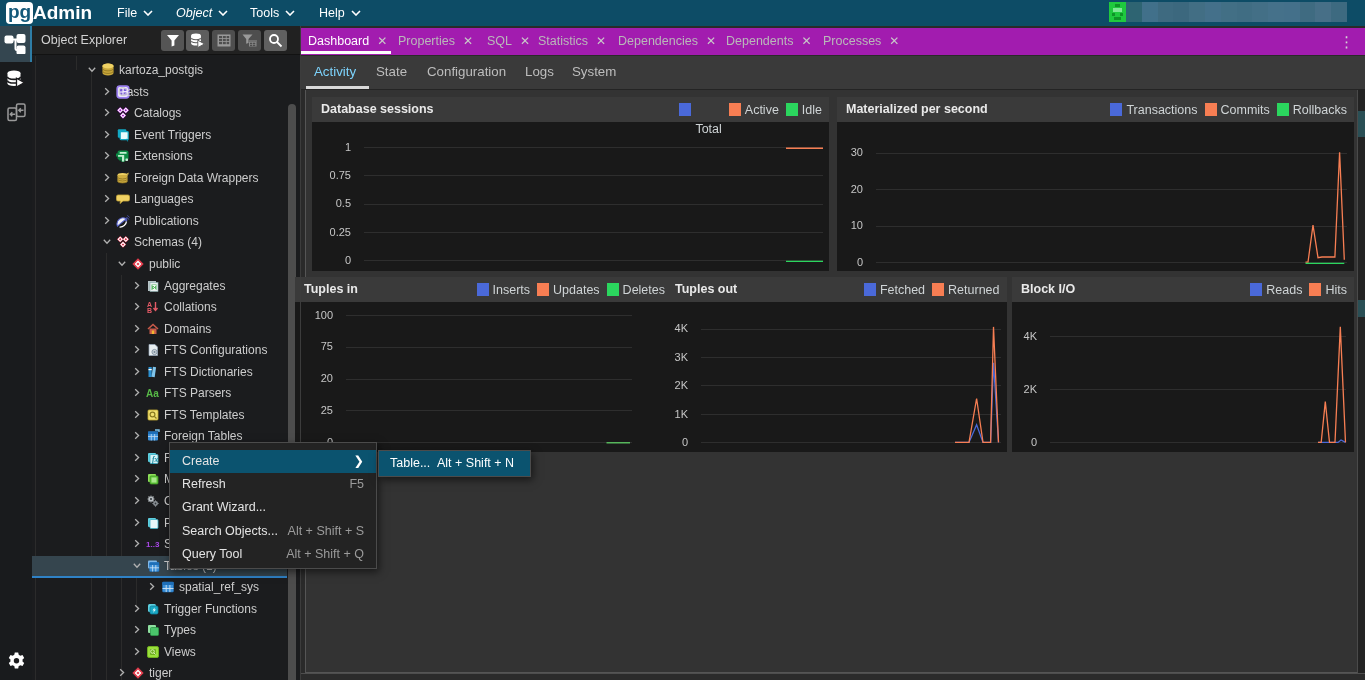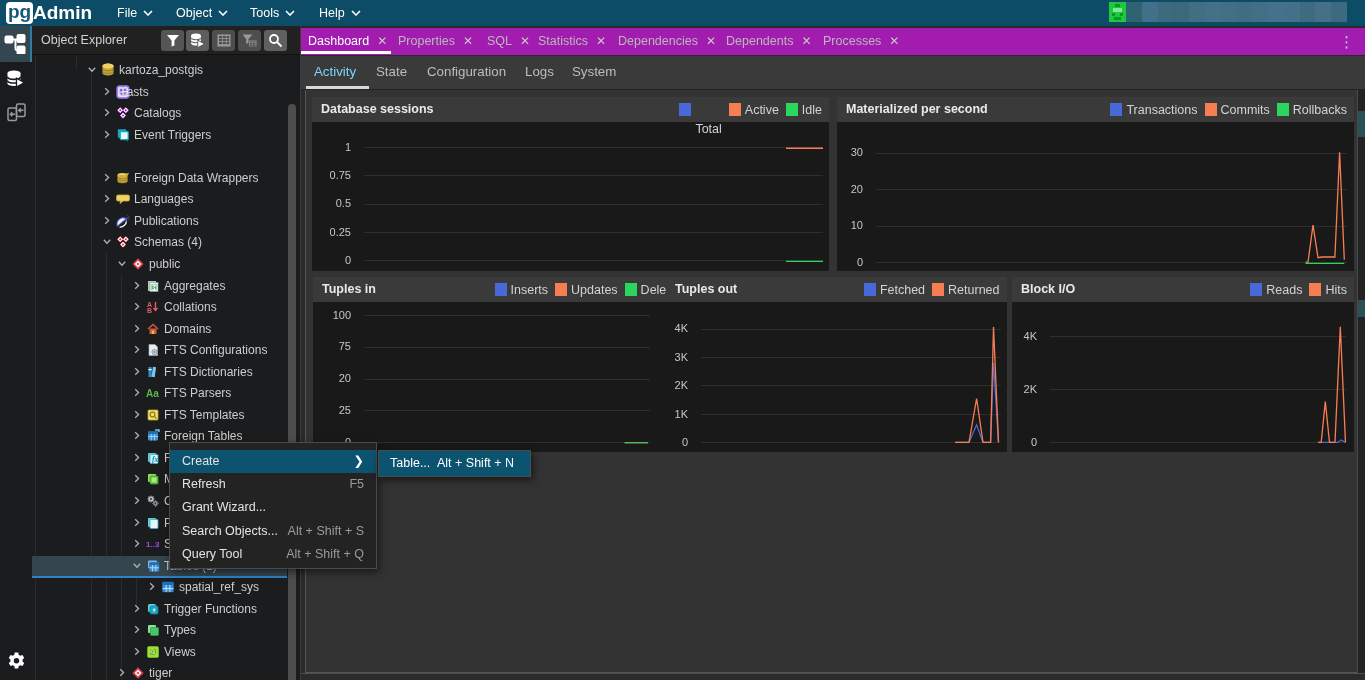--- a/index.html
+++ b/index.html
@@ -68,21 +68,21 @@
 #rightscroll { position:absolute; left:1358px; top:90px; width:7px; height:583px; background:#232323; }
 </style>
 </head>
 <body>
 
 <div id="topbar">
   <div id="logo"><span class="pgbox">pg</span>Admin</div>
   <div class="menu" style="left:117px;">File<svg width="10" height="6" viewBox="0 0 10 6">
         <path d="M1 1 L5 5 L9 1" stroke="#fff" stroke-width="1.6" fill="none"></path>
       </svg></div>
-  <div class="menu" style="left:176px;">Object<svg width="10" height="6" viewBox="0 0 10 6">
+  <div class="menu" style="left:176px;font-style:italic;">Object<svg width="10" height="6" viewBox="0 0 10 6">
         <path d="M1 1 L5 5 L9 1" stroke="#fff" stroke-width="1.6" fill="none"></path>
       </svg></div>
   <div class="menu" style="left:250px;">Tools<svg width="10" height="6" viewBox="0 0 10 6">
         <path d="M1 1 L5 5 L9 1" stroke="#fff" stroke-width="1.6" fill="none"></path>
       </svg></div>
   <div class="menu" style="left:319px;">Help<svg width="10" height="6" viewBox="0 0 10 6">
         <path d="M1 1 L5 5 L9 1" stroke="#fff" stroke-width="1.6" fill="none"></path>
       </svg></div>
   <div class="px" style="left:1109px; width:17px; background:#1fc93e;"><svg width="17" height="20" viewBox="0 0 17 20">
         <rect x="0" y="0" width="17" height="20" fill="#1fc93e"></rect>
@@ -252,20 +252,35 @@
               <rect x="4.7" y="7.3" width="4.6" height="4.6" transform="rotate(45 7 9.6)" fill="#a10cc8"></rect>
               <g fill="none" stroke="#fff" stroke-width="1.1">
                 <rect x="2.8" y="2.8" width="2.8" height="2.8" transform="rotate(45 4.2 4.2)"></rect>
                 <rect x="8.4" y="2.8" width="2.8" height="2.8" transform="rotate(45 9.8 4.2)"></rect>
                 <rect x="5.6" y="8.2" width="2.8" height="2.8" transform="rotate(45 7 9.6)"></rect>
               </g>
             </g>
           </svg></span>
         <span class="tlabel" style="left:102px;">Catalogs</span>
       </div>
+<div class="trow" style="left:0; top:89.20px; width:268px;">
+        <span class="chev" style="left:70px;"><svg width="10" height="11" viewBox="0 0 10 11">
+            <path d="M3.2 2.2 L6.6 5.5 L3.2 8.8" stroke="#b2b2b2" stroke-width="1.3" fill="none"></path>
+          </svg></span>
+        <span class="ticon" style="left:84px;"><svg width="14" height="14" viewBox="0 0 14 14">
+            <path d="M3.5 1.5 h7 a2 2 0 0 1 2 2 v6 a2 2 0 0 1 -2 2 h-2 v1.5 h-3 v-1.5 h-2 l-2 -2 v-2 h-1.5 v-3 h1.5 v-1 a2 2 0 0 1 2 -2" fill="#0c8c44"></path>
+            <g fill="#c4eed2">
+              <rect x="3.6" y="3" width="7" height="1.8" rx="0.5"></rect>
+              <rect x="2" y="6" width="6" height="1.8" rx="0.5"></rect>
+              <rect x="6" y="6" width="2.2" height="6.5" rx="0.5"></rect>
+              <rect x="9.5" y="9.5" width="2.5" height="2.5" rx="0.4"></rect>
+            </g>
+          </svg></span>
+        <span class="tlabel" style="left:102px;">Extensions</span>
+      </div>
 <div class="trow" style="left:0; top:110.75px; width:268px;">
         <span class="chev" style="left:70px;"><svg width="10" height="11" viewBox="0 0 10 11">
             <path d="M3.2 2.2 L6.6 5.5 L3.2 8.8" stroke="#b2b2b2" stroke-width="1.3" fill="none"></path>
           </svg></span>
         <span class="ticon" style="left:84px;"><svg width="14" height="14" viewBox="0 0 14 14">
             <ellipse cx="6.5" cy="4" rx="5" ry="2" fill="#f0d264"></ellipse>
             <path d="M1.5 4 v6 a5 2 0 0 0 10 0 v-6" fill="#cfae41"></path>
             <path d="M1.5 6 a5 2 0 0 0 10 0 M1.5 8 a5 2 0 0 0 10 0 M1.5 10 a5 2 0 0 0 10 0" stroke="#8a7020" stroke-width="0.8" fill="none"></path>
             <path d="M9 4 l3.5 -2.5 l0 2 z" fill="#e8c85a"></path>
           </svg></span>
@@ -607,21 +622,21 @@
 <div class="grid" style="left:39px; top:92.3px; width:471px;"></div>
 <div class="ylab" style="left:-8px; top:121.3px;">10</div>
 <div class="grid" style="left:39px; top:128.8px; width:471px;"></div>
 <div class="ylab" style="left:-8px; top:157.7px;">0</div>
 <div class="grid" style="left:39px; top:165.2px; width:471px;"></div>
 <svg class="plot" style="left:0; top:0;" width="517" height="174" viewBox="0 0 517 174">
       <polyline points="468.5,165.2 471.0,165.2 476.0,128.1 481.0,160.7 485.0,160.0 497.9,160.0 502.6,55.2 507.3,162.7" stroke="#f77e53" stroke-width="1.3" fill="none"></polyline>
       <polyline points="468.5,166.3 507.3,166.3" stroke="#2bd65e" stroke-width="1.3" fill="none"></polyline>
     </svg>
 </div>
-<div class="card" style="left:313px; top:277px; width:377px; height:175px;">
+<div class="card" style="left:295px; top:277px; width:377px; height:175px;">
 <div class="chead">
       <span class="ctitle">Tuples in</span>
       <span class="legend">
 <span class="sq" style="background:#4a69d9;"></span>
         <span style="margin-right:7px;">Inserts</span>
 <span class="sq" style="background:#f77e53;"></span>
         <span style="margin-right:7px;">Updates</span>
 <span class="sq" style="background:#2bd65e;"></span>
         <span style="">Deletes</span>
 </span>

